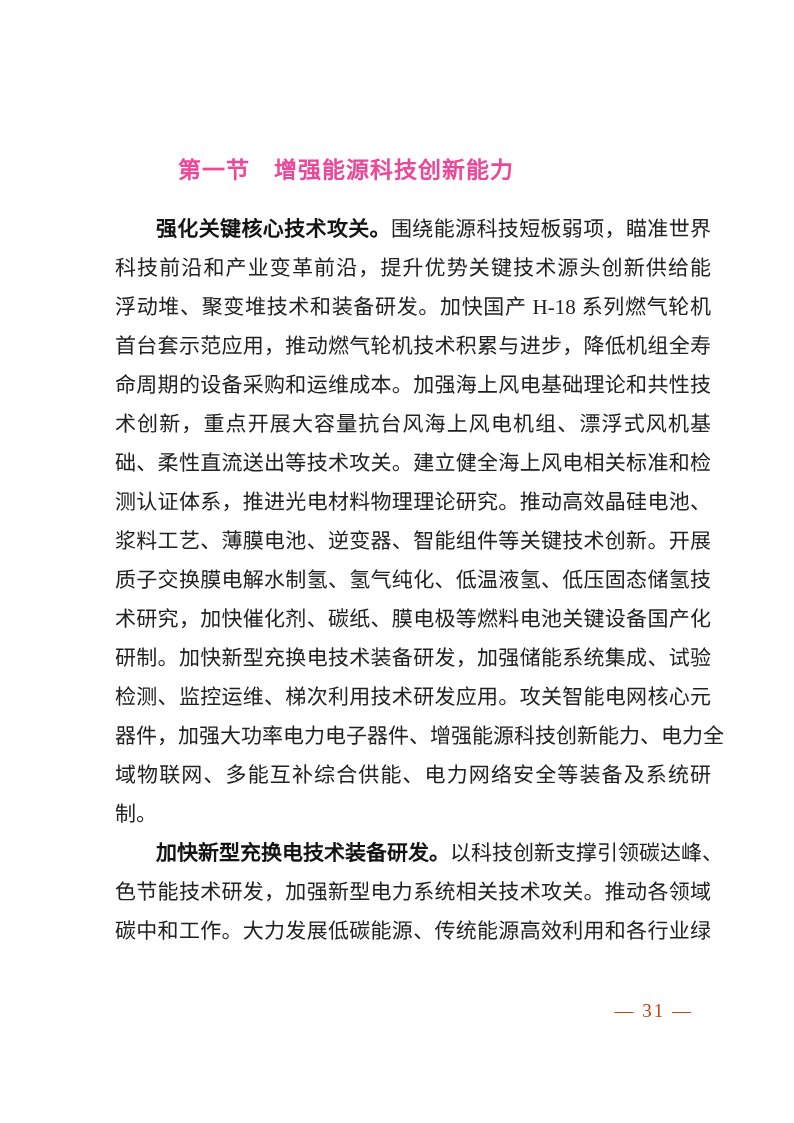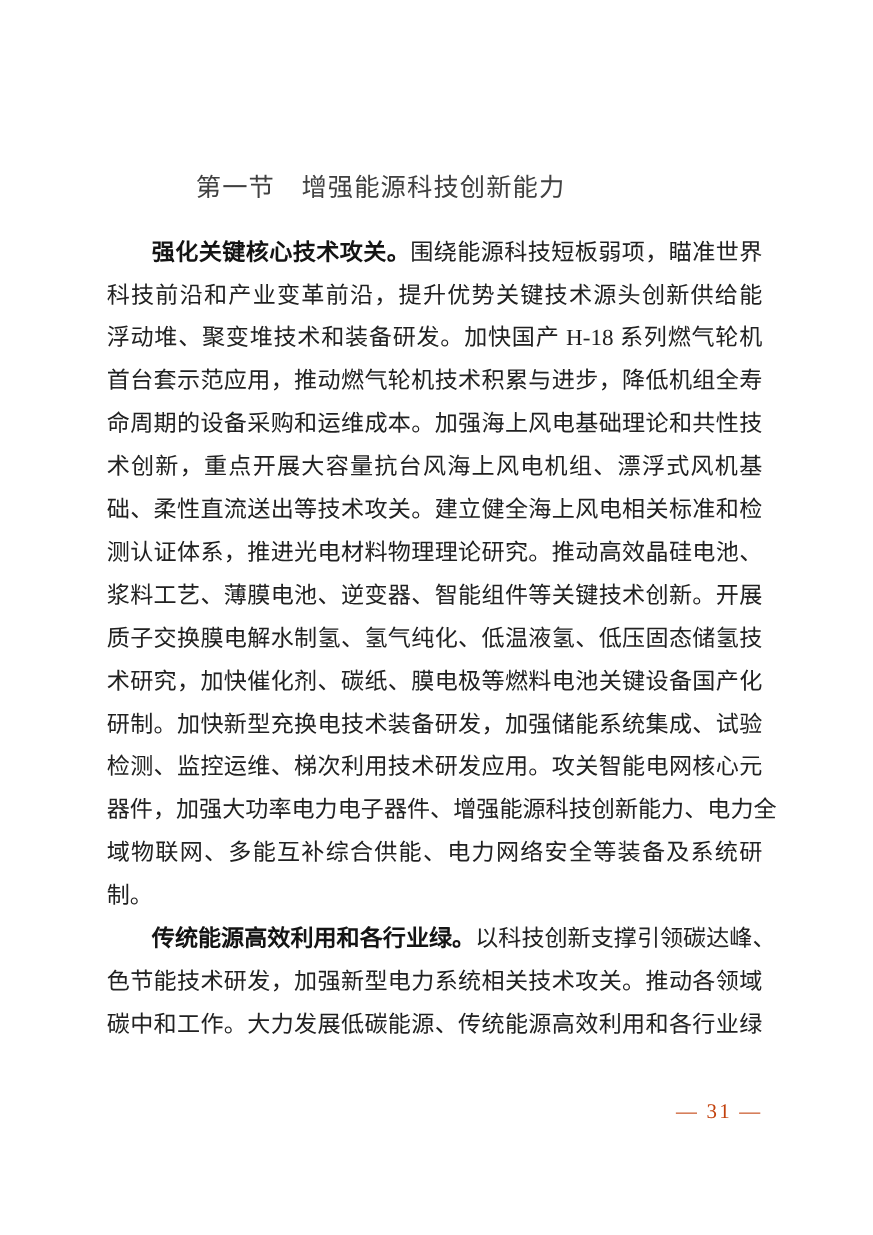--- a/index.html
+++ b/index.html
@@ -16,30 +16,30 @@
     font-family: "Liberation Serif", "DejaVu Serif", serif;
     color: #212121;
   }
   .section-title {
     position: absolute;
     top: 151px;
     left: 0;
     width: 692px;
     text-align: center;
     font-family: "Liberation Sans", "DejaVu Sans", sans-serif;
-    font-weight: normal;
+    font-weight: bold;
     font-size: 23px;
     letter-spacing: 1px;
-    color: #404040;
+    color: #ec4899;
     white-space: pre;
   }
   .body-text {
     position: absolute;
     top: 210px;
-    left: 97px;
+    left: 115px;
     width: 596px;
   }
   .line {
     height: 39px;
     line-height: 39px;
     font-size: 21px;
     text-align: justify;
     text-align-last: justify;
     text-justify: inter-character;
     white-space: nowrap;
@@ -85,20 +85,20 @@
     <div class="line"><span>础、柔性直流送出等技术攻关。建立健全海上风电相关标准和检</span></div>
     <div class="line"><span>测认证体系，推进光电材料物理理论研究。推动高效晶硅电池、</span></div>
     <div class="line"><span>浆料工艺、薄膜电池、逆变器、智能组件等关键技术创新。开展</span></div>
     <div class="line"><span>质子交换膜电解水制氢、氢气纯化、低温液氢、低压固态储氢技</span></div>
     <div class="line"><span>术研究，加快催化剂、碳纸、膜电极等燃料电池关键设备国产化</span></div>
     <div class="line"><span>研制。加快新型充换电技术装备研发，加强储能系统集成、试验</span></div>
     <div class="line"><span>检测、监控运维、梯次利用技术研发应用。攻关智能电网核心元</span></div>
     <div class="line"><span>器件，加强大功率电力电子器件、增强能源科技创新能力、电力全</span></div>
     <div class="line"><span>域物联网、多能互补综合供能、电力网络安全等装备及系统研</span></div>
     <div class="line short"><span>制。</span></div>
-    <div class="line indent"><span class="lead">传统能源高效利用和各行业绿。</span><span>以科技创新支撑引领碳达峰、</span></div>
+    <div class="line indent"><span class="lead">加快新型充换电技术装备研发。</span><span>以科技创新支撑引领碳达峰、</span></div>
     <div class="line"><span>色节能技术研发，加强新型电力系统相关技术攻关。推动各领域</span></div>
     <div class="line"><span>碳中和工作。大力发展低碳能源、传统能源高效利用和各行业绿</span></div>
   </div>
 
   <div class="footer"><span>— 31 —</span></div>
 
 </div>
 
 </body></html>

